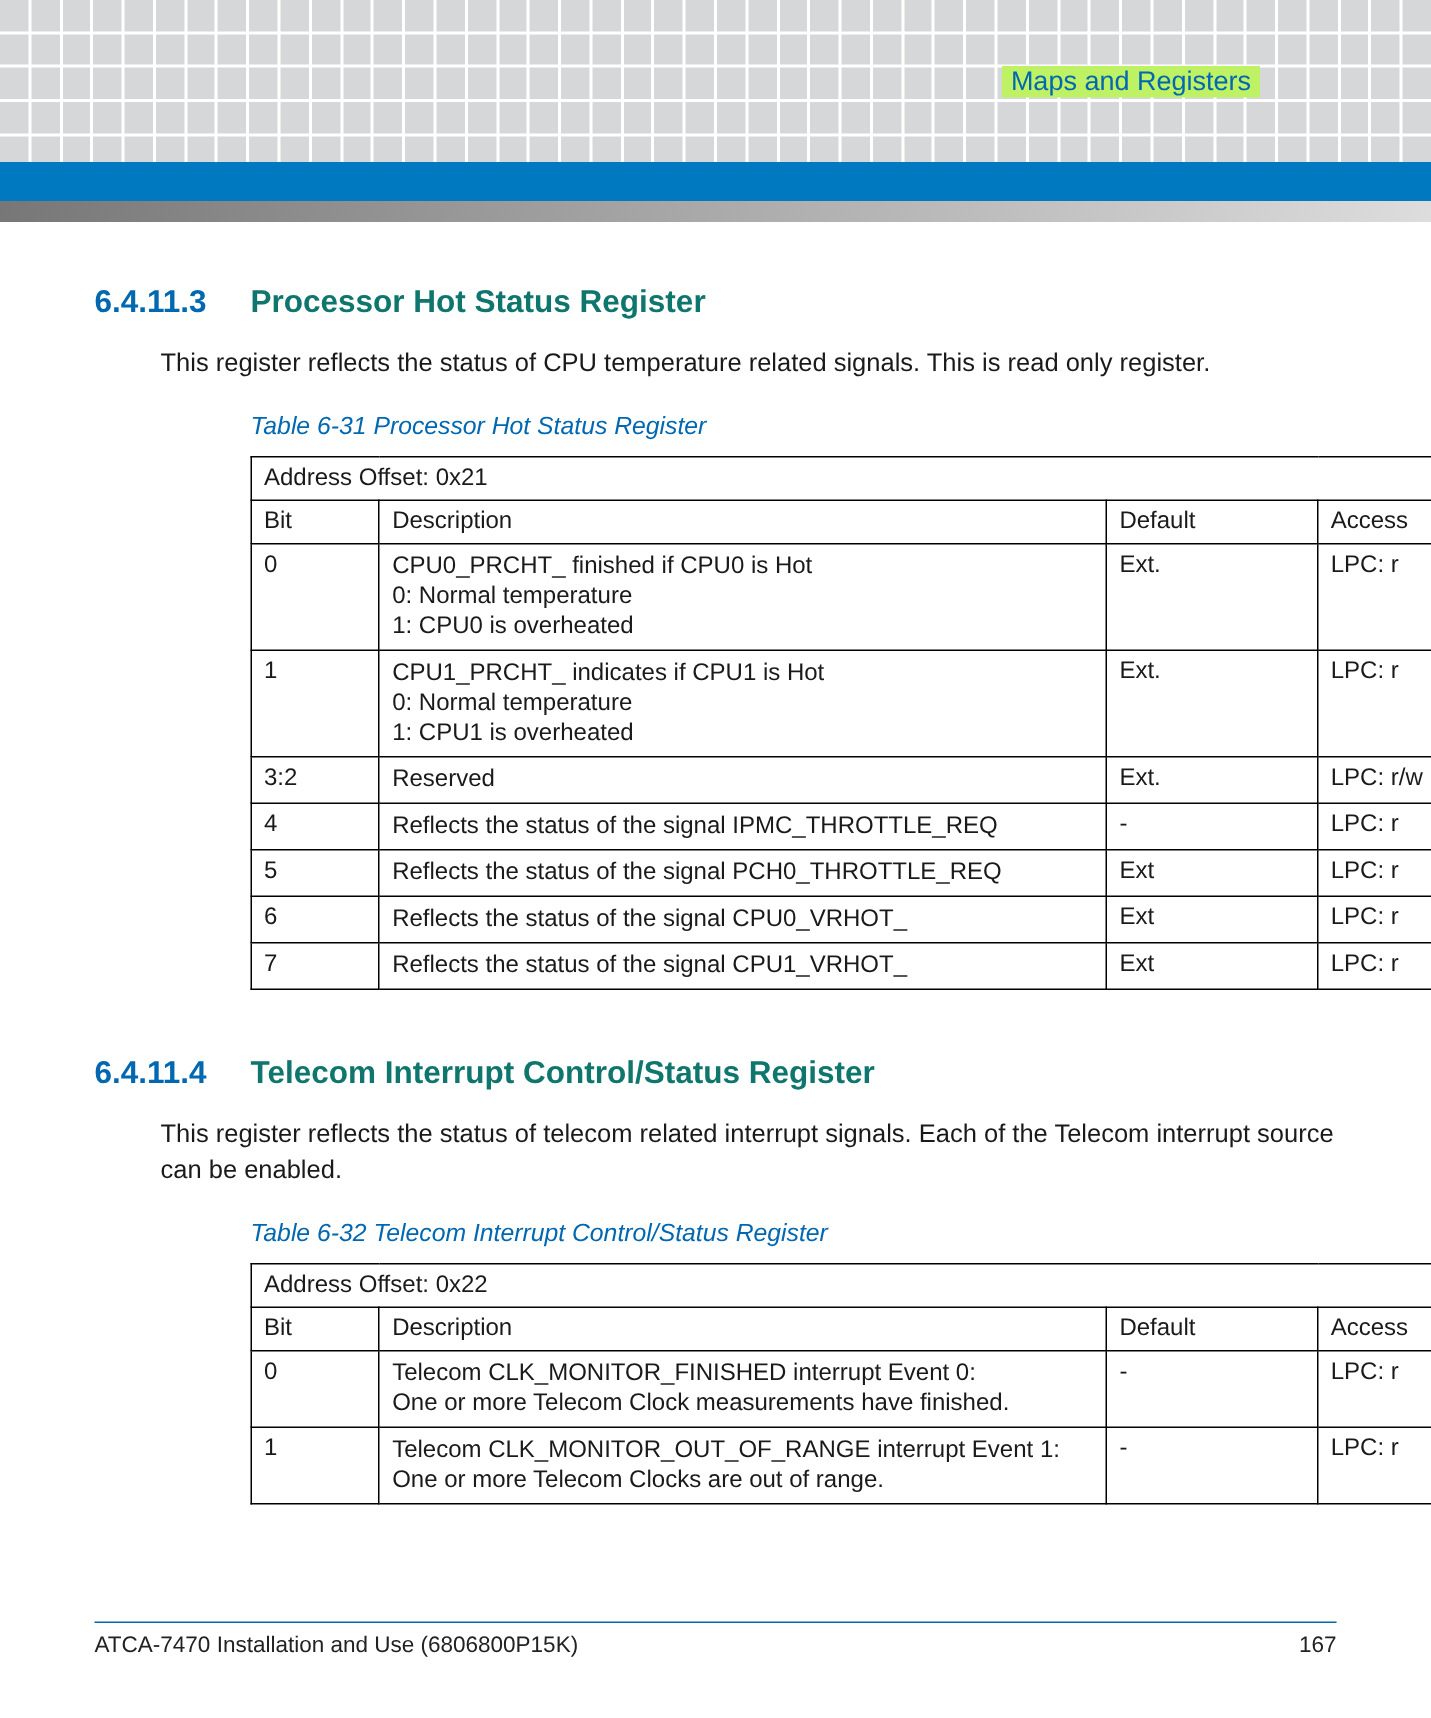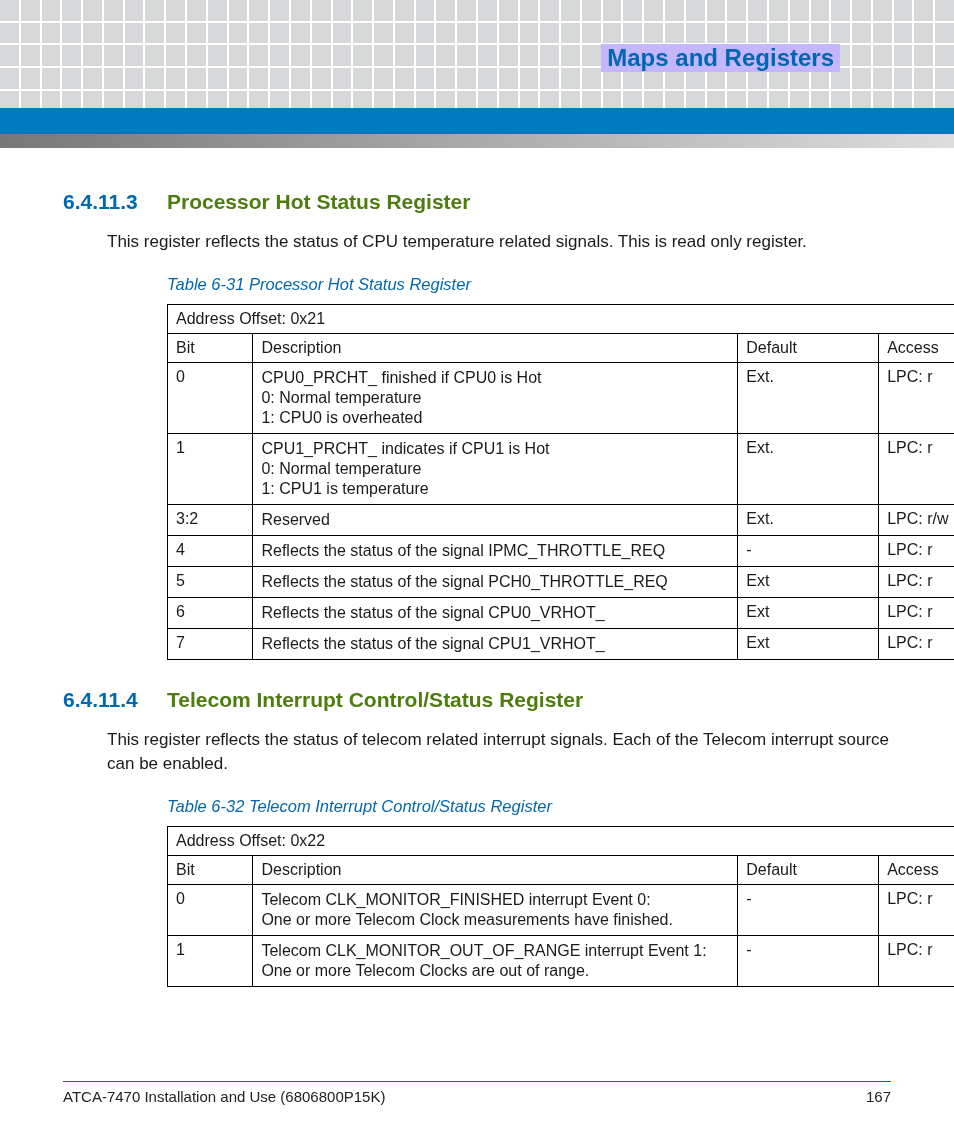--- a/index.html
+++ b/index.html
@@ -26,23 +26,23 @@
     padding: 0;
   }
   .dots span {
     background: #d6d7d8;
   }
   .header-title {
     position: absolute;
     top: 44px;
     right: 114px;
     color: #0067b1;
-    font-weight: 700;
-    font-size: 24px;
-    background: #c4b5fd;
+    font-weight: 400;
+    font-size: 18px;
+    background: #bef264;
     padding: 0 6px;
     z-index: 3;
   }
   .blue-bar {
     position: absolute;
     top: 108px; left: 0; right: 0;
     height: 26px;
     background: #0079c1;
     z-index: 2;
   }
@@ -66,21 +66,21 @@
     margin: 10px 0 16px 0;
   }
   .section-num {
     color: #0067b1;
     font-weight: 700;
     font-size: 21px;
     width: 86px;
     flex: 0 0 86px;
   }
   .section-title {
-    color: #4d7c0f;
+    color: #0f766e;
     font-weight: 700;
     font-size: 21px;
   }
   .body-text {
     margin-left: 44px;
     font-size: 17px;
     line-height: 1.45;
     margin-bottom: 20px;
   }
   .table-caption {
@@ -395,21 +395,21 @@
             <span class="desc-line">1: CPU0 is overheated</span>
           </td>
           <td class="col-def">Ext.</td>
           <td class="col-acc">LPC: r</td>
         </tr>
         <tr>
           <td class="col-bit">1</td>
           <td class="col-desc">
             <span class="desc-line">CPU1_PRCHT_ indicates if CPU1 is Hot</span>
             <span class="desc-line">0: Normal temperature</span>
-            <span class="desc-line">1: CPU1 is temperature</span>
+            <span class="desc-line">1: CPU1 is overheated</span>
           </td>
           <td class="col-def">Ext.</td>
           <td class="col-acc">LPC: r</td>
         </tr>
         <tr>
           <td class="col-bit">3:2</td>
           <td class="col-desc">
             <span class="desc-line">Reserved</span>
           </td>
           <td class="col-def">Ext.</td>
@@ -443,21 +443,21 @@
           <td class="col-bit">7</td>
           <td class="col-desc">
             <span class="desc-line">Reflects the status of the signal CPU1_VRHOT_</span>
           </td>
           <td class="col-def">Ext</td>
           <td class="col-acc">LPC: r</td>
         </tr>
       </tbody>
   </table>
 
-  <div class="section-head" style="margin-top:28px">
+  <div class="section-head" style="margin-top:44px">
     <div class="section-num">6.4.11.4</div>
     <div class="section-title">Telecom Interrupt Control/Status Register</div>
   </div>
   <div class="body-text">This register reflects the status of telecom related interrupt signals. Each of the Telecom interrupt source can be enabled.</div>
   <div class="table-caption">Table 6-32 Telecom Interrupt Control/Status Register</div>
 
   <table class="reg">
     <tbody>
         <tr class="addr-row">
       <td colspan="4">Address Offset: 0x22</td>

